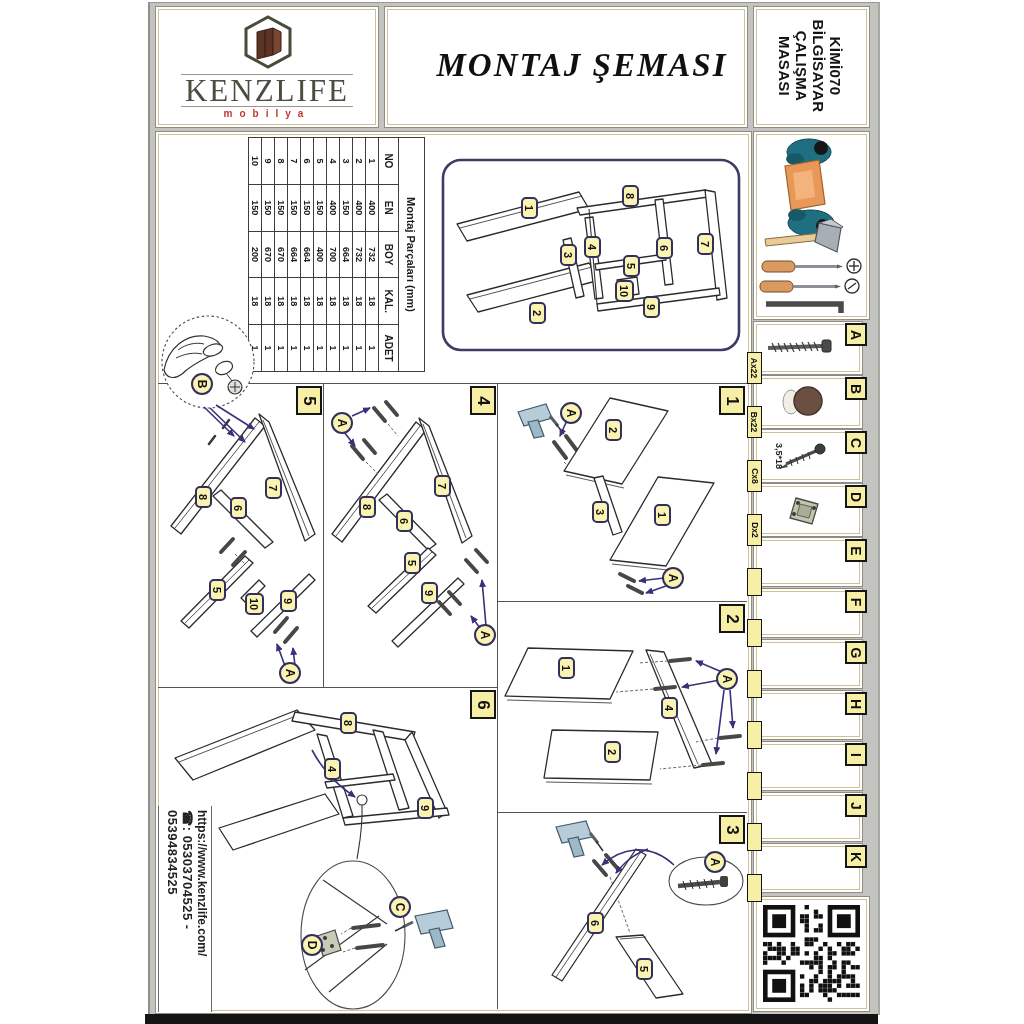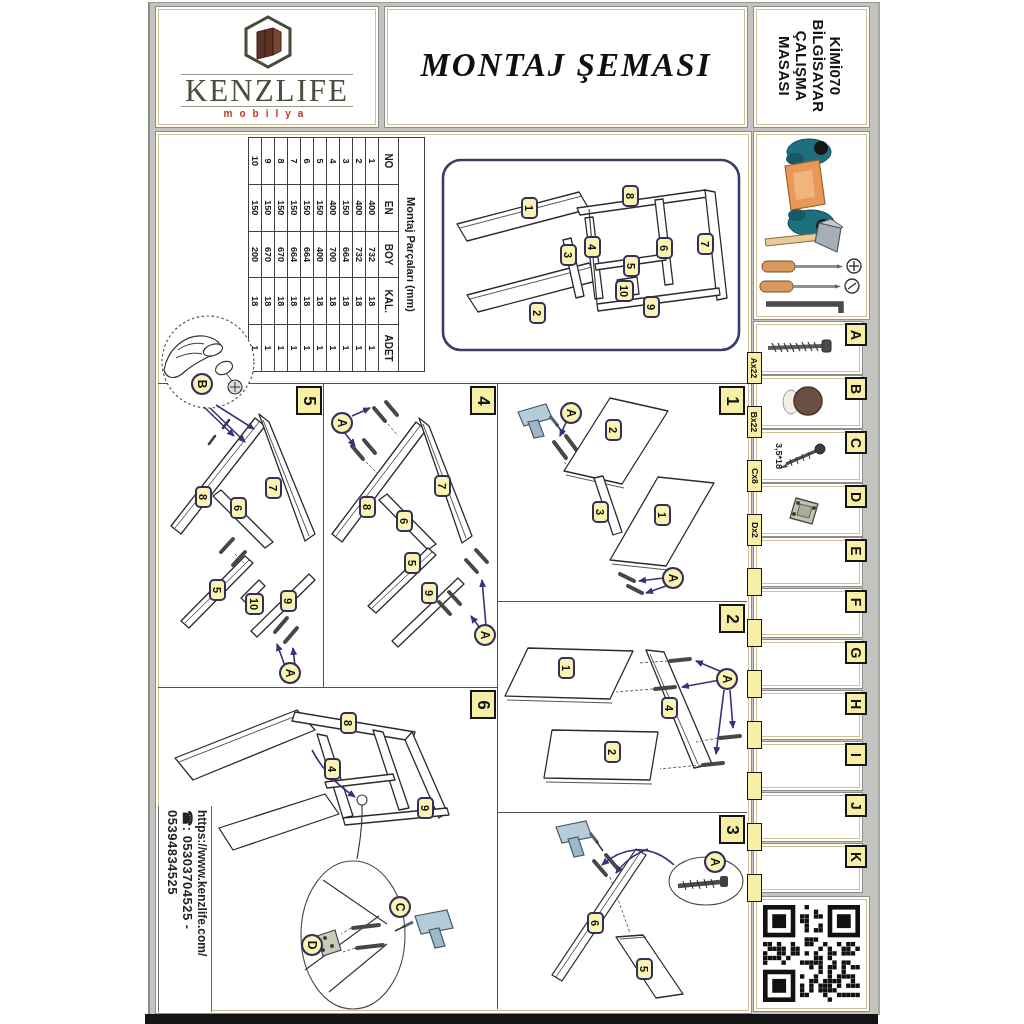--- a/index.html
+++ b/index.html
@@ -81,21 +81,21 @@
     <polygon points="31,13 39,17 39,36 31,40" fill="#7a4733" stroke="#3c2015" stroke-width="1"></polygon>
     <line x1="23" y1="15" x2="23" y2="42" stroke="#2e180e" stroke-width="1"></line>
   </svg>
   <div class="abs hline" style="left:25px;top:67px;width:172px;"></div>
   <div class="abs brandname" style="left:0;top:66px;width:222px;text-align:center;">KENZLIFE</div>
   <div class="abs hline" style="left:25px;top:99px;width:172px;"></div>
   <div class="abs brandsub" style="left:0;top:101px;width:222px;text-align:center;">mobilya</div>
 </div>
 
 <div class="wbox" style="left:384px;top:6px;width:362px;height:120px;">
-  <div class="abs main-title" style="left:0;top:40px;width:362px;text-align:center;">MONTAJ ŞEMASI</div>
+  <div class="abs main-title" style="left:0;top:40px;width:362px;text-align:center;padding-left:16px;">MONTAJ ŞEMASI</div>
 </div>
 
 <div class="wbox" style="left:753px;top:6px;width:115px;height:120px;">
   <div class="abs" style="left:0;top:0;width:115px;height:120px;">
     <div class="rot90" style="width:118px;height:113px;display:flex;align-items:center;justify-content:center;">
       <div class="prodname">
         <div>KİMİ070</div>
         <div>BİLGİSAYAR</div>
         <div>ÇALIŞMA</div>
         <div>MASASI</div>

